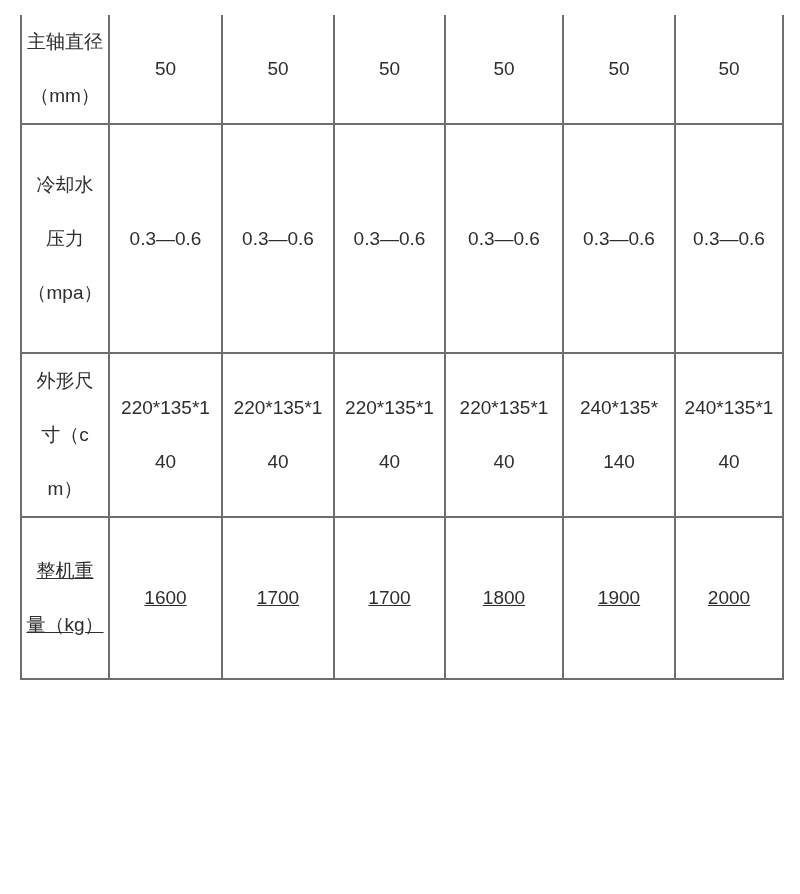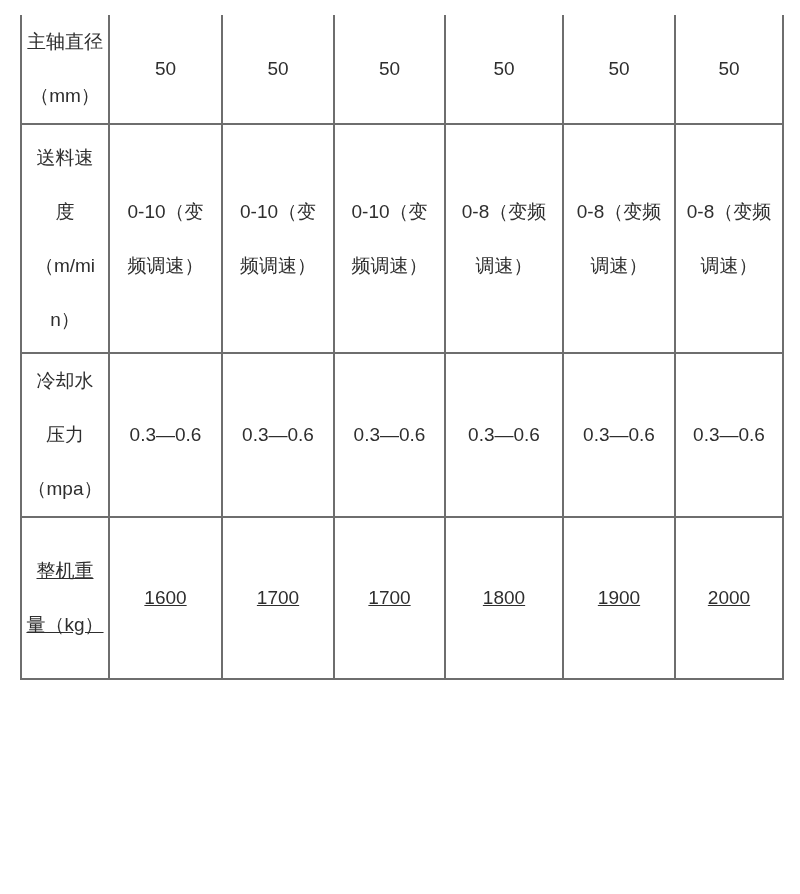--- a/index.html
+++ b/index.html
@@ -66,47 +66,45 @@
         <td class="hdr">主轴直径
 （mm）</td>
         <td>50</td>
         <td>50</td>
         <td>50</td>
         <td>50</td>
         <td>50</td>
         <td>50</td>
       </tr>
       <tr>
-        <td class="hdr">送料速
-度
-（m/mi
-n）</td>
-        <td>0-10（变
-频调速）</td>
-        <td>0-10（变
-频调速）</td>
-        <td>0-10（变
-频调速）</td>
-        <td>0-8（变频
-调速）</td>
-        <td>0-8（变频
-调速）</td>
-        <td>0-8（变频
-调速）</td>
-      </tr>
-      <tr>
         <td class="hdr">冷却水
 压力
 （mpa）</td>
         <td>0.3—0.6</td>
         <td>0.3—0.6</td>
         <td>0.3—0.6</td>
         <td>0.3—0.6</td>
         <td>0.3—0.6</td>
         <td>0.3—0.6</td>
+      </tr>
+      <tr>
+        <td class="hdr">外形尺
+寸（cm）</td>
+        <td>220*135*1
+40</td>
+        <td>220*135*1
+40</td>
+        <td>220*135*1
+40</td>
+        <td>220*135*1
+40</td>
+        <td>240*135*
+140</td>
+        <td>240*135*1
+40</td>
       </tr>
       <tr>
         <td class="hdr">整机重
 量（kg）</td>
         <td>1600</td>
         <td>1700</td>
         <td>1700</td>
         <td>1800</td>
         <td>1900</td>
         <td>2000</td>

